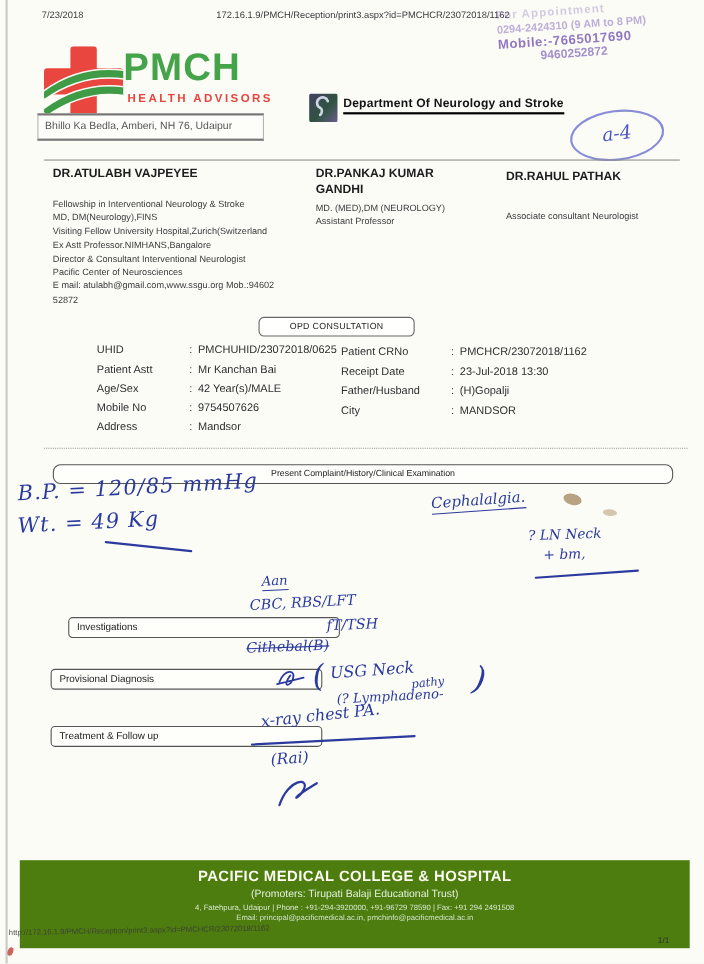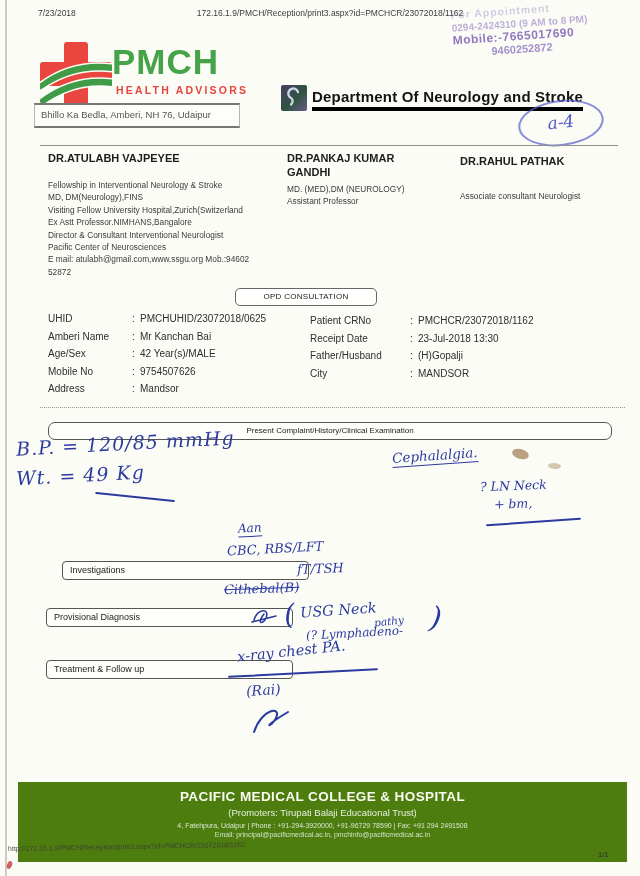--- a/index.html
+++ b/index.html
@@ -11,32 +11,32 @@
   .stamp{left:452px;top:2px;width:190px;transform:rotate(-4deg);color:#7e63b8;font-weight:bold;line-height:13px;}
   .stamp .s1{font-size:10.5px;opacity:.32;letter-spacing:1px;}
   .stamp .s2{font-size:10px;opacity:.5;}
   .stamp .s3{font-size:12px;opacity:.85;letter-spacing:.5px;}
   .stamp .s4{font-size:11px;opacity:.7;padding-left:38px;}
   
   .brand-name{left:112px;top:42px;font-size:35px;font-weight:bold;letter-spacing:1px;}
   .brand-tag{left:116px;top:84px;font-size:10.5px;font-weight:bold;letter-spacing:2.2px;}
   .addr-box{left:34px;top:103px;width:198px;height:21px;border:1px solid #b5b5b0;border-top:2px solid #777;border-bottom:2px solid #777;font-size:9.5px;line-height:19px;color:#555;padding-left:6px;background:#fdfdf9;}
   
-  .dept-title{left:312px;top:88px;font-size:15px;font-weight:bold;color:#141414;border-bottom:4px solid #000000;padding-bottom:2px;letter-spacing:.2px;}
+  .dept-title{left:312px;top:88px;font-size:11px;font-weight:bold;color:#141414;border-bottom:2px solid #000000;padding-bottom:2px;letter-spacing:.2px;}
   .room-circle{left:518px;top:100px;width:82px;height:42px;border:2px solid rgba(86,94,200,.7);border-radius:50%;transform:rotate(-7deg);text-align:center;}
   .room-circle span{font-family:"DejaVu Serif",serif;font-style:italic;font-size:17px;color:#4c55c0;line-height:40px;}
   .hrule{left:40px;top:145px;width:578px;height:1px;background:#8f8f8c;}
   
   .doc-name{font-size:11px;font-weight:bold;color:#1d1d1d;line-height:13.5px;}
   .doc-lines{font-size:8.3px;color:#3a3a3a;line-height:12.4px;}
   
   .opd-box{left:235px;top:288px;width:140px;height:16px;border:1px solid #666;border-radius:5px;font-size:8px;line-height:16px;text-align:center;color:#222;letter-spacing:.3px;background:#fffffd;}
   .field-col{font-size:10px;color:#2e2e2e;line-height:17.5px;}
   .f-label{display:inline-block;}
-  .fields-left .f-label{width:84px;}
+  .fields-left .f-label{width:84px;margin-left:40px;}
   .fields-right .f-label{width:100px;}
   .f-colon{display:inline-block;width:8px;}
   .dotted-rule{left:40px;top:407px;width:585px;border-top:1px dotted #979792;height:0;}
   .complaint-box{left:48px;top:422px;width:562px;height:16px;border:1px solid #555;border-radius:7px;font-size:8px;line-height:16px;text-align:center;color:#222;background:rgba(255,255,255,.5);}
   .sec-box{width:238px;height:17px;border:1px solid #555;border-radius:4px;font-size:9px;line-height:17px;padding-left:7px;color:#222;background:rgba(255,255,255,.55);}
   
   .hw{position:absolute;font-family:"DejaVu Serif",serif;font-style:italic;color:#2b3a9e;white-space:nowrap;}
   .hw-under{border-bottom:1.5px solid #2b3a9e;padding-bottom:1px;}
   .hw-strike{text-decoration:line-through;}
   .ink-stroke{position:absolute;background:#2b3a9e;border-radius:2px;}
@@ -125,21 +125,21 @@
 
   <div class="abs doc-name" style="left:460px;top:155px;">DR.RAHUL PATHAK</div>
   <div class="abs doc-lines" style="left:460px;top:190px;">
     <div>Associate consultant Neurologist</div>
   </div>
 
   <div class="abs opd-box">OPD CONSULTATION</div>
 
   <div class="abs field-col fields-left" style="left:48px;top:310px;">
     <div><span class="f-label">UHID</span><span class="f-colon">:</span><span>PMCHUHID/23072018/0625</span></div>
-    <div><span class="f-label">Amberi Name</span><span class="f-colon">:</span><span>Mr Kanchan Bai</span></div>
+    <div><span class="f-label">Patient Astt</span><span class="f-colon">:</span><span>Mr Kanchan Bai</span></div>
     <div><span class="f-label">Age/Sex</span><span class="f-colon">:</span><span>42 Year(s)/MALE</span></div>
     <div><span class="f-label">Mobile No</span><span class="f-colon">:</span><span>9754507626</span></div>
     <div><span class="f-label">Address</span><span class="f-colon">:</span><span>Mandsor</span></div>
   </div>
 
   <div class="abs field-col fields-right" style="left:310px;top:312px;">
     <div><span class="f-label">Patient CRNo</span><span class="f-colon">:</span><span>PMCHCR/23072018/1162</span></div>
     <div><span class="f-label">Receipt Date</span><span class="f-colon">:</span><span>23-Jul-2018 13:30</span></div>
     <div><span class="f-label">Father/Husband</span><span class="f-colon">:</span><span>(H)Gopalji</span></div>
     <div><span class="f-label">City</span><span class="f-colon">:</span><span>MANDSOR</span></div>

